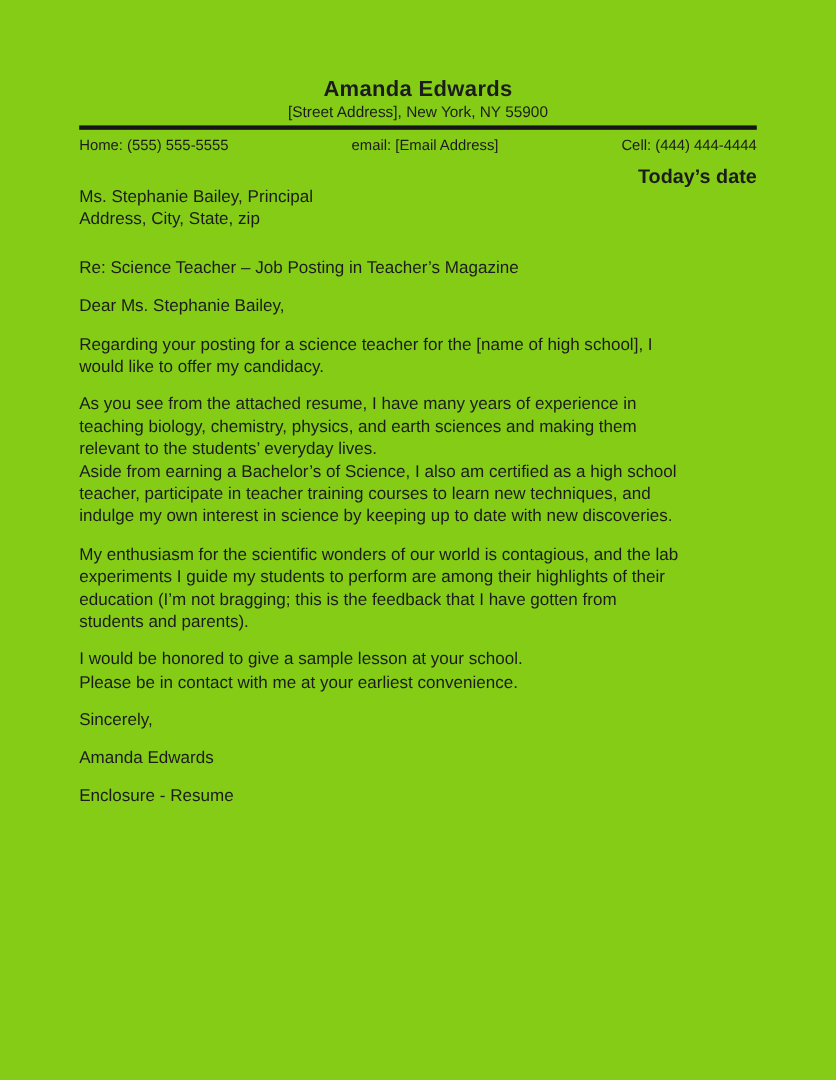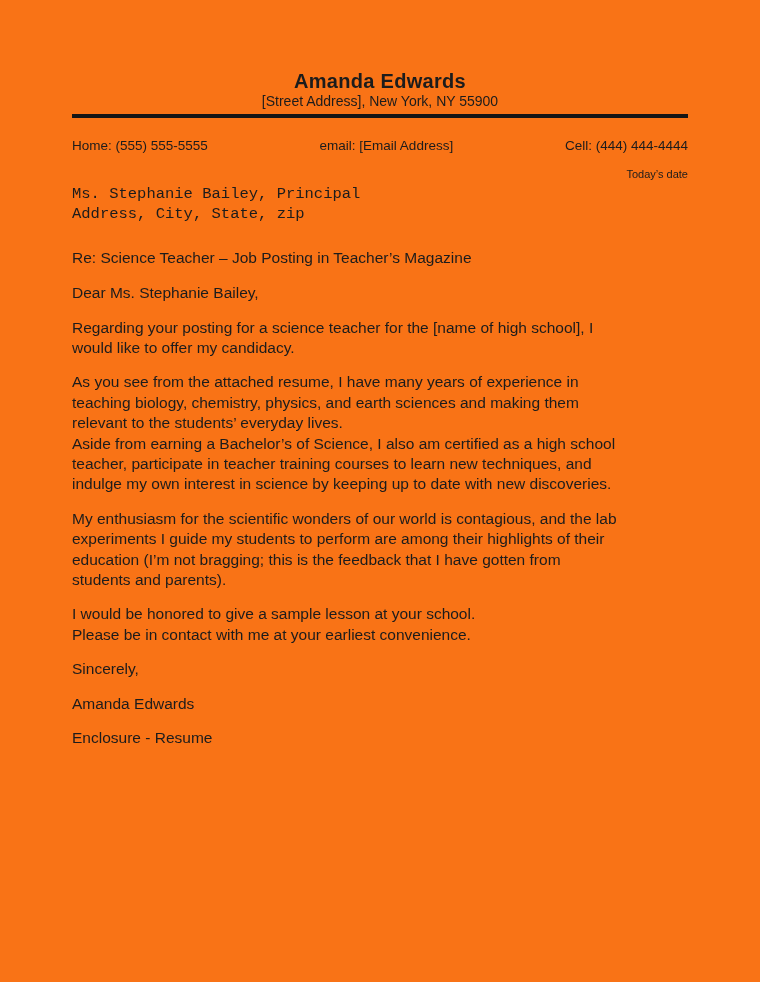--- a/index.html
+++ b/index.html
@@ -1,20 +1,20 @@
 <!DOCTYPE html>
 <html><head>
 <meta charset="utf-8">
 <style>
   html, body { margin: 0; padding: 0; }
   .page {
     position: relative;
     width: 760px;
     height: 982px;
-    background: #f97316;
+    background: #84cc16;
     color: #1c1c1c;
     font-family: "Liberation Sans", sans-serif;
     overflow: hidden;
     box-sizing: border-box;
   }
   .content {
     padding: 70px 72px 0 72px;
     width: 616px;
   }
   .sender-name {
@@ -33,35 +33,35 @@
     height: 3.5px;
     background: #151515;
     margin-top: 4px;
   }
   .contact-row {
     display: flex;
     justify-content: space-between;
     align-items: baseline;
     font-size: 13.5px;
     line-height: 16px;
-    padding-top: 20px;
+    padding-top: 6px;
   }
   .contact-row span { white-space: nowrap; }
   .date-line {
     text-align: right;
-    font-weight: normal;
-    font-size: 11px;
+    font-weight: bold;
+    font-size: 18px;
     line-height: 20.4px;
     margin-top: 10px;
   }
   .body-text {
     font-size: 15.5px;
     line-height: 20.4px;
   }
-  .recipient div { white-space: pre-line; font-family: Liberation Mono, monospace; }
+  .recipient div { white-space: pre-line; }
   p {
     margin: 14px 0 0 0;
     white-space: pre-line;
   }
   p.subject { margin-top: 23px; }
   p.salutation { margin-top: 15px; }
 </style>
 </head>
 <body>
 

